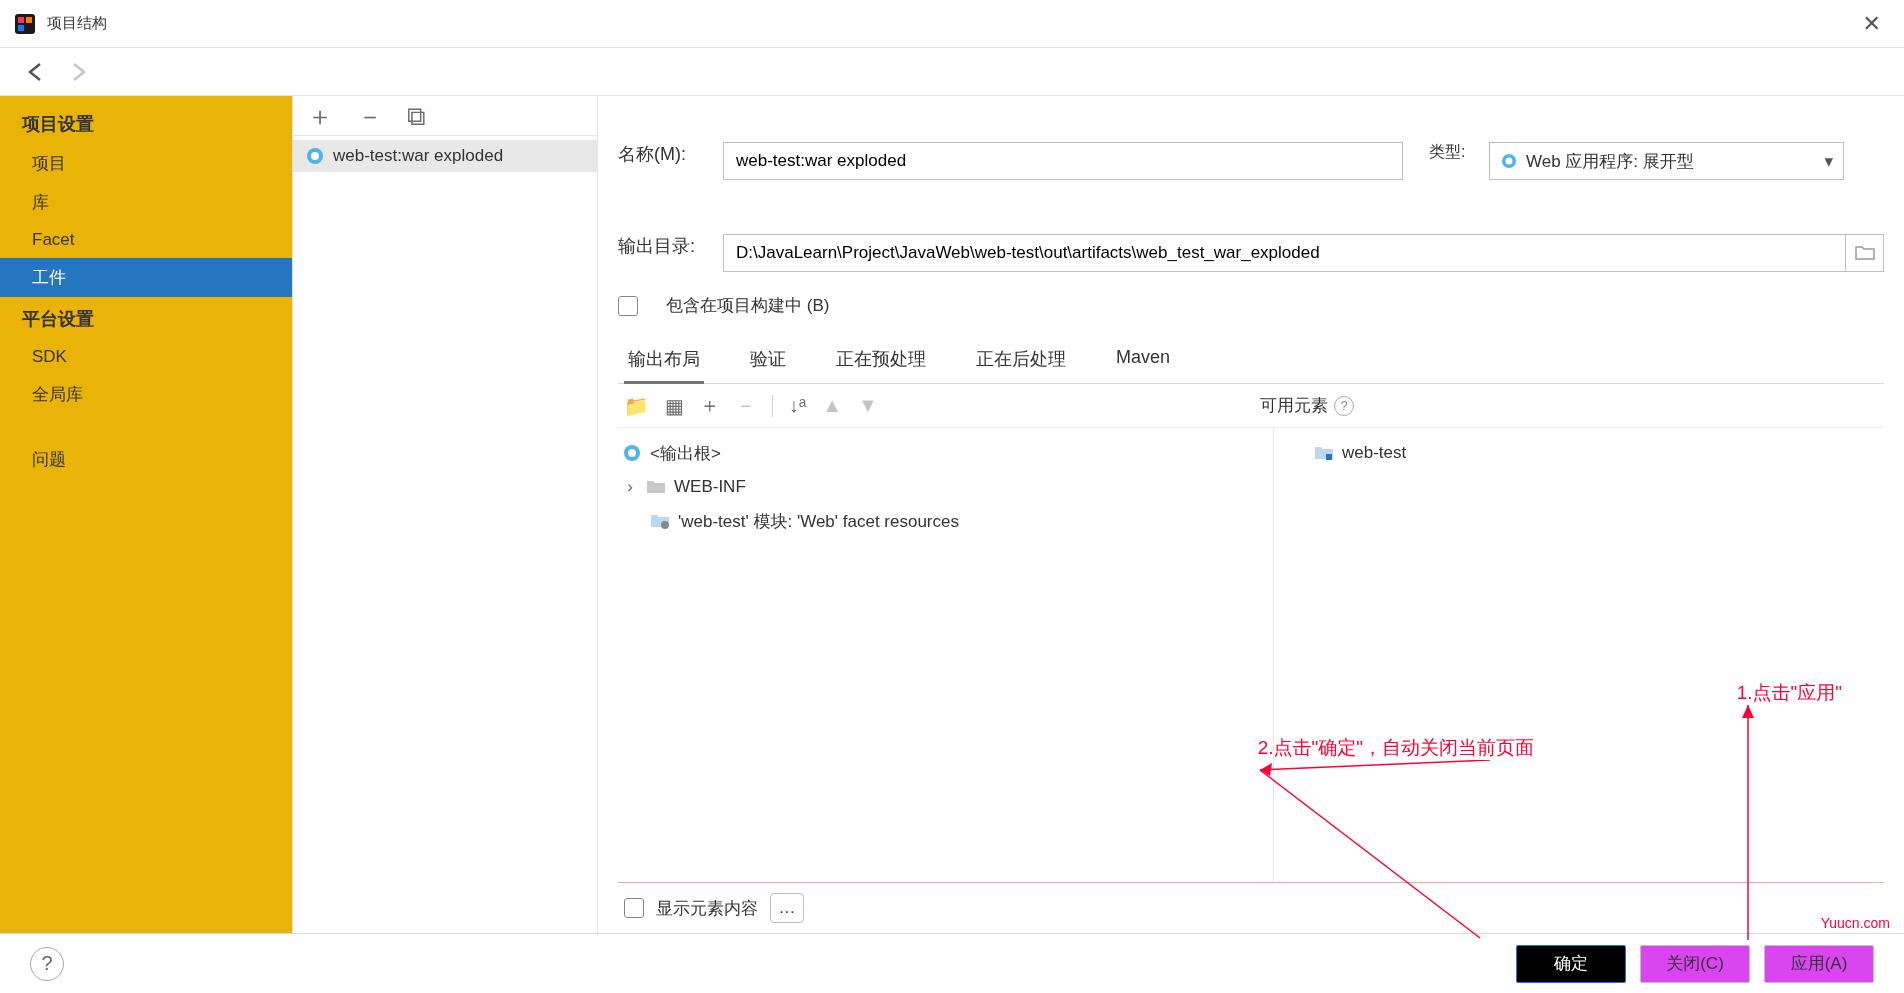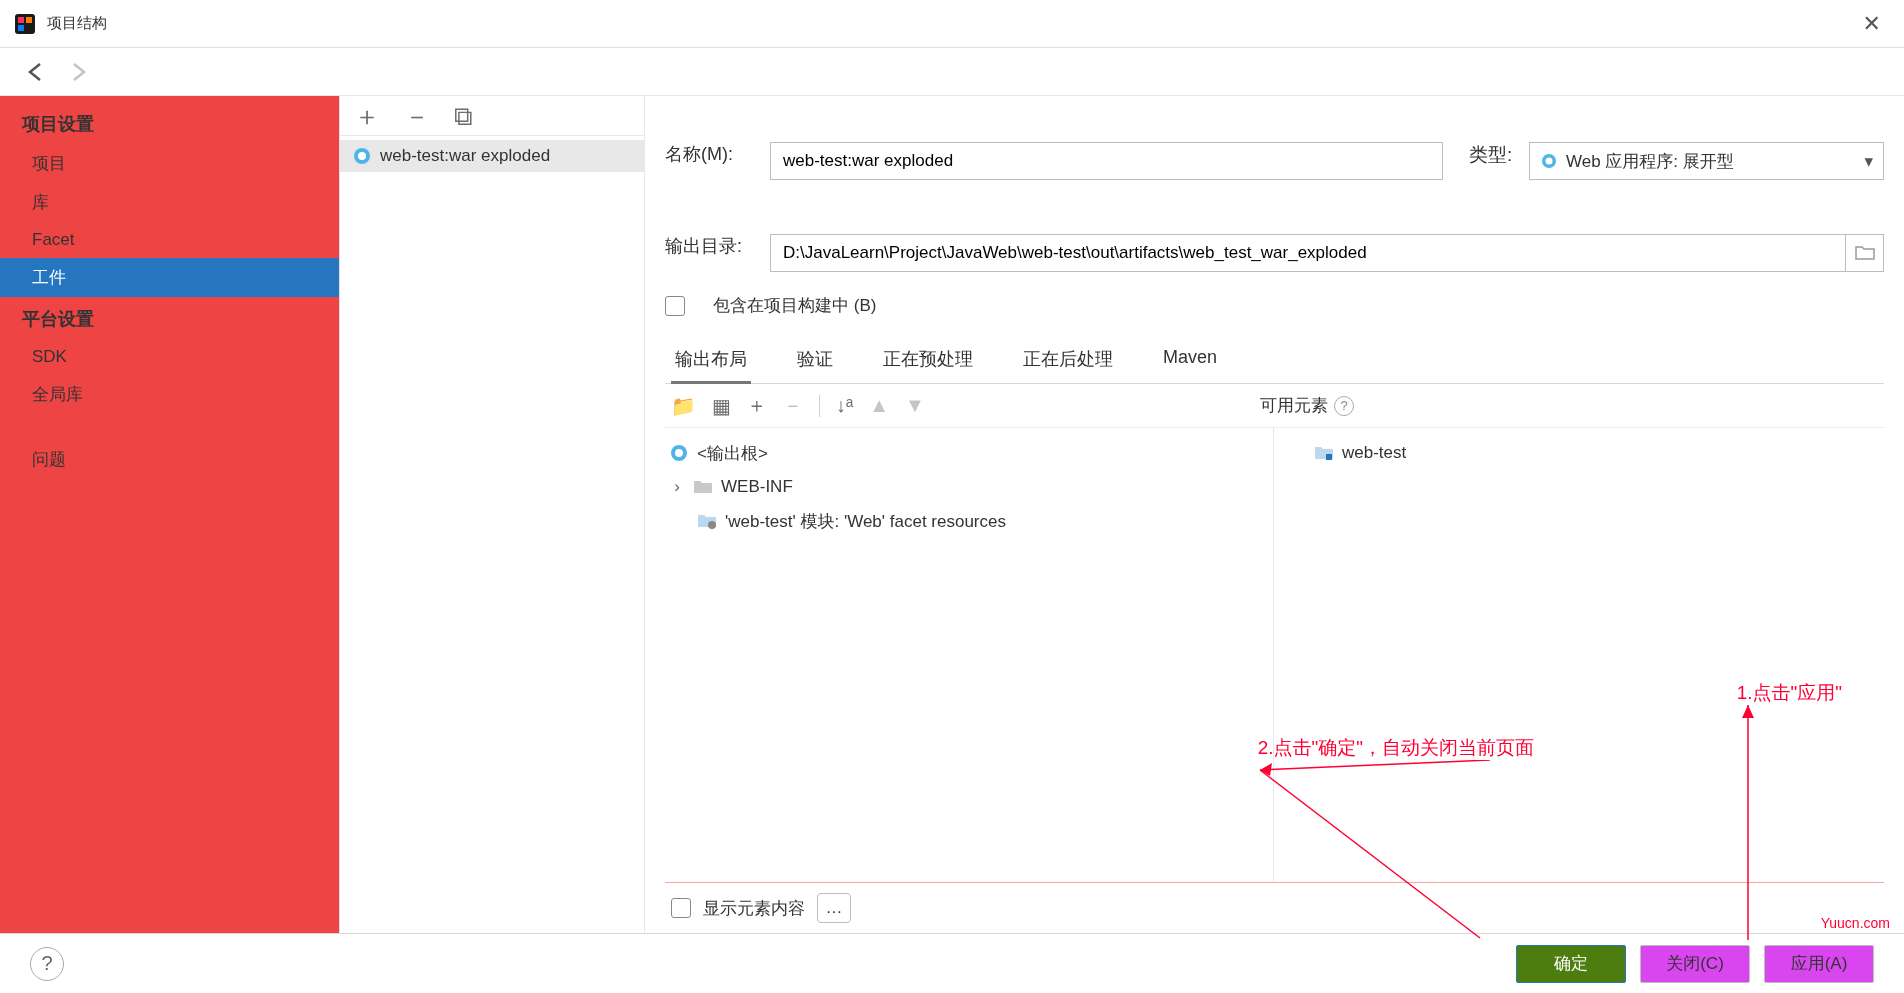--- a/index.html
+++ b/index.html
@@ -9,38 +9,38 @@
 .titlebar .logo { width: 20px; height: 20px; margin-right: 12px; }
 .titlebar .title { font-size: 15px; }
 .titlebar .close { margin-left: auto; font-size: 22px; color: #555; cursor: pointer; padding: 0 8px; }
 
 .navrow { height: 48px; display: flex; align-items: center; gap: 18px; padding-left: 24px; border-bottom: 1px solid #e8e8e8; }
 .navrow svg { cursor: pointer; }
 .navrow .arrow-fwd { opacity: .35; }
 
 .main { display: flex; height: calc(993px - 48px - 48px - 60px); }
 
-.sidebar { width: 340px; background: #ef4444; border-right: 1px solid #e0e0e0; padding-top: 6px; }
+.sidebar { width: 293px; background: #eab308; border-right: 1px solid #e0e0e0; padding-top: 6px; }
 .sidebar .hdr { font-weight: 700; padding: 10px 22px 8px; font-size: 18px; }
 .sidebar .item { padding: 8px 22px 8px 32px; font-size: 17px; cursor: pointer; }
 .sidebar .item.sel { background: #2675bf; color: #fff; }
 
 .middle { width: 305px; border-right: 1px solid #e8e8e8; }
 .middle .tbar { height: 40px; display: flex; align-items: center; gap: 24px; padding-left: 14px; border-bottom: 1px solid #e8e8e8; }
 .middle .tbar span { font-size: 26px; color: #6d6d6d; cursor: pointer; line-height: 1; }
 .middle .list { padding-top: 4px; }
 .middle .row { display: flex; align-items: center; height: 32px; padding: 0 12px; background: #e8e8e8; cursor: pointer; }
 .middle .row .ic { width: 20px; height: 20px; margin-right: 8px; }
 
 .content { flex: 1; padding: 14px 20px 0 20px; display: flex; flex-direction: column; position: relative; }
 
 .formrow { display: flex; align-items: flex-start; margin-bottom: 22px; margin-top: 32px; }
 .formrow .lbl { width: 105px; font-size: 18px; }
 .formrow .inp { flex: 1; height: 38px; border: 1px solid #bdbdbd; padding: 0 12px; font-size: 17px; background: #fff; }
-.formrow .tlbl { width: 60px; margin-left: 26px; font-size: 19px; }
+.formrow .tlbl { width: 60px; margin-left: 26px; font-size: 16px; }
 .formrow .sel { width: 355px; height: 38px; border: 1px solid #bdbdbd; display: flex; align-items: center; padding: 0 10px; justify-content: space-between; cursor: pointer; }
 .formrow .sel .ic { width: 18px; height: 18px; margin-right: 8px; }
 .formrow .folder-btn { width: 38px; height: 38px; border: 1px solid #bdbdbd; border-left: none; display: flex; align-items: center; justify-content: center; cursor: pointer; color: #999; }
 
 .chk { display: flex; align-items: center; gap: 28px; margin-bottom: 20px; padding-left: 0; }
 .chk .box { width: 20px; height: 20px; border: 1.5px solid #888; border-radius: 3px; cursor: pointer; }
 
 .tabs { display: flex; gap: 42px; border-bottom: 1px solid #d8d8d8; padding-left: 6px; }
 .tabs .tab { padding: 10px 4px; font-size: 18px; cursor: pointer; }
 .tabs .tab.act { border-bottom: 3px solid #777; margin-bottom: -1px; }
@@ -59,21 +59,21 @@
 .tree-row .ic { width: 20px; height: 20px; }
 .tree-row.ind1 { padding-left: 28px; }
 
 .showrow { height: 50px; display: flex; align-items: center; gap: 12px; padding-left: 6px; }
 .showrow .dots { width: 34px; height: 30px; border: 1px solid #bdbdbd; border-radius: 4px; display: flex; align-items: center; justify-content: center; cursor: pointer; }
 
 .footer { position: absolute; left: 0; right: 0; bottom: 0; height: 60px; border-top: 1px solid #d8d8d8; display: flex; align-items: center; padding: 0 30px; }
 .footer .help { width: 34px; height: 34px; border: 1.5px solid #aaa; border-radius: 50%; display: flex; align-items: center; justify-content: center; color: #666; font-size: 20px; cursor: pointer; }
 .footer .btns { margin-left: auto; display: flex; gap: 14px; }
 .footer .btn { min-width: 110px; height: 38px; border: 1px solid #bfbfbf; background: #d946ef; display: flex; align-items: center; justify-content: center; padding: 0 22px; font-size: 17px; cursor: pointer; border-radius: 2px; }
-.footer .btn.primary { background: #4d7c0f; color: #fff; border-color: #2675bf; }
+.footer .btn.primary { background: #000000; color: #fff; border-color: #2675bf; }
 
 .anno { position: absolute; color: #f03; font-size: 19px; pointer-events: none; }
 .arrow-line { position: absolute; pointer-events: none; }
 .watermark { position: absolute; right: 14px; bottom: 62px; color: #f03; font-size: 14px; }
 </style>
 </head>
 <body>
 
 <div class="titlebar">
   <svg class="logo" viewBox="0 0 20 20">

